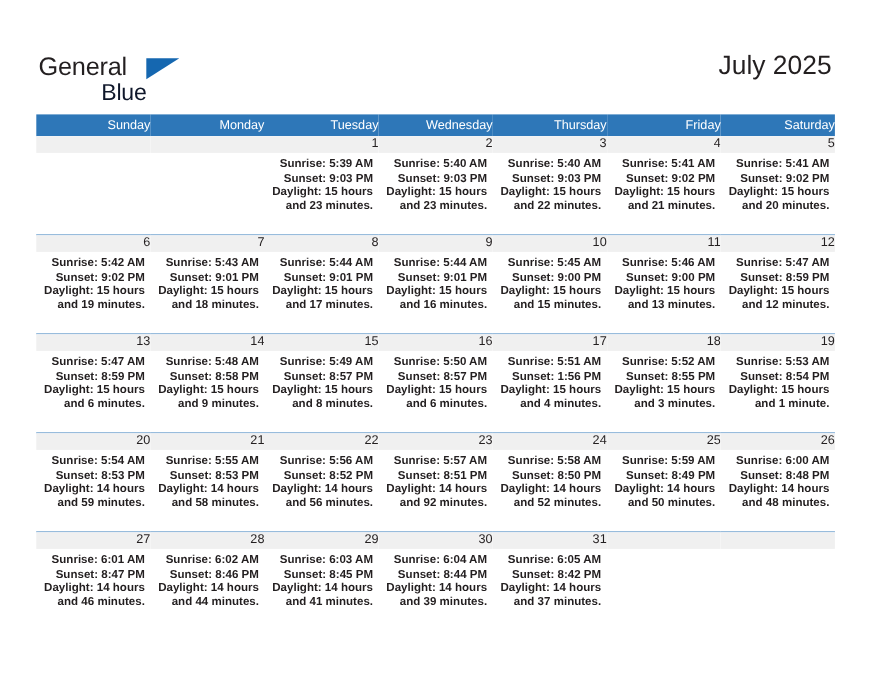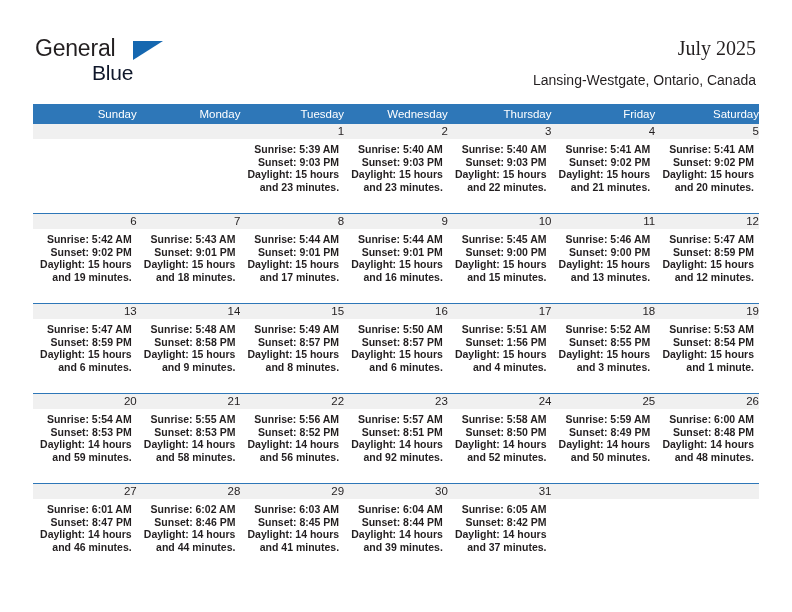--- a/index.html
+++ b/index.html
@@ -18,21 +18,21 @@
     width: 792px;
     height: 612px;
     background: #ffffff;
     overflow: hidden;
   }
 
   
   .page-header {
     position: absolute;
     left: 0;
-    top: 0;
+    top: 12px;
     width: 792px;
     height: 117px;
   }
 
   .brand {
     position: absolute;
     left: 35px;
     top: 36px;
     width: 200px;
     height: 50px;
@@ -67,25 +67,24 @@
     white-space: nowrap;
   }
 
   .title-block {
     position: absolute;
     right: 36px;
     top: 32px;
     text-align: right;
   }
   .cal-title {
-    font-size: 20px;
+    font-size: 24px;
     color: #231f20;
     line-height: 32px;
     white-space: nowrap;
-    font-family: Liberation Serif, serif;
   }
   .cal-subtitle {
     font-size: 14px;
     color: #231f20;
     line-height: 20px;
     margin-top: 6px;
     white-space: nowrap;
   }
 
   
@@ -161,21 +160,20 @@
   <div class="page-header">
 
     <div class="brand">
       <div class="brand-line1">General</div>
       <div class="brand-tri"></div>
       <div class="brand-line2">Blue</div>
     </div>
 
     <div class="title-block">
       <div class="cal-title">July 2025</div>
-      <div class="cal-subtitle">Lansing-Westgate, Ontario, Canada</div>
     </div>
 
   </div>
 
   <table class="calendar">
     <thead>
       <tr id="dow-row">
           <th class="dow">Sunday</th>
           <th class="dow">Monday</th>
           <th class="dow">Tuesday</th>

